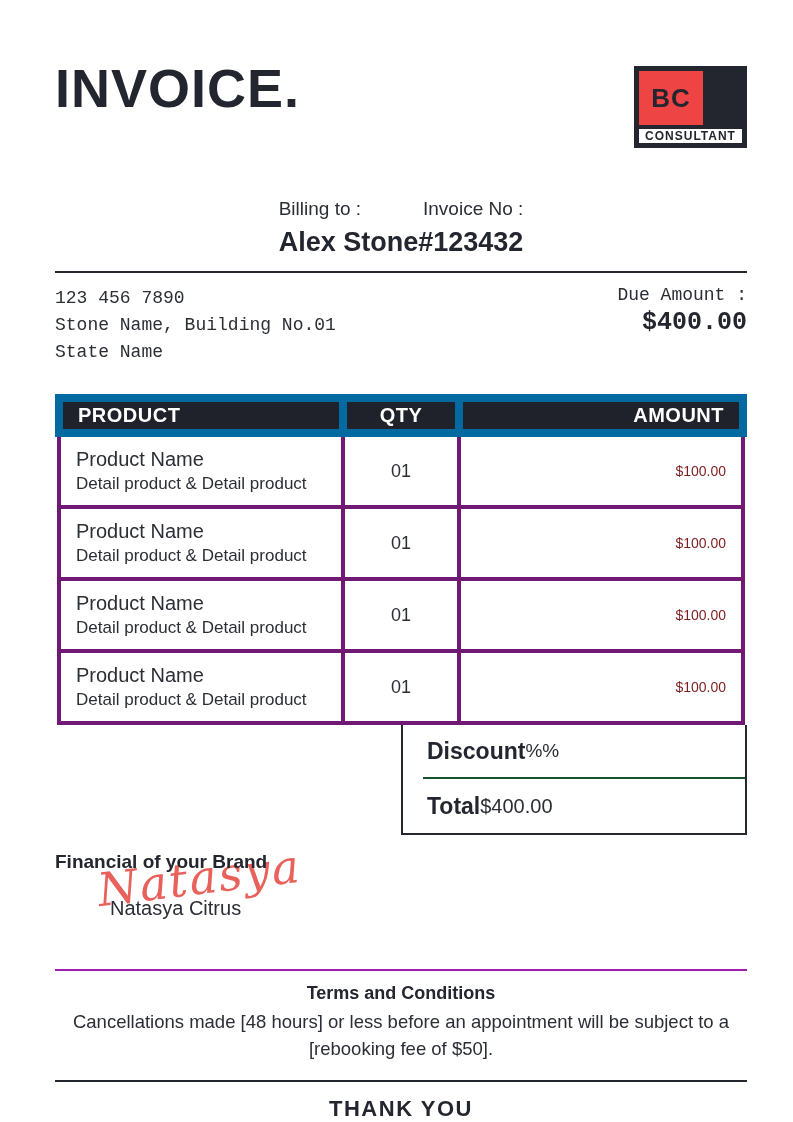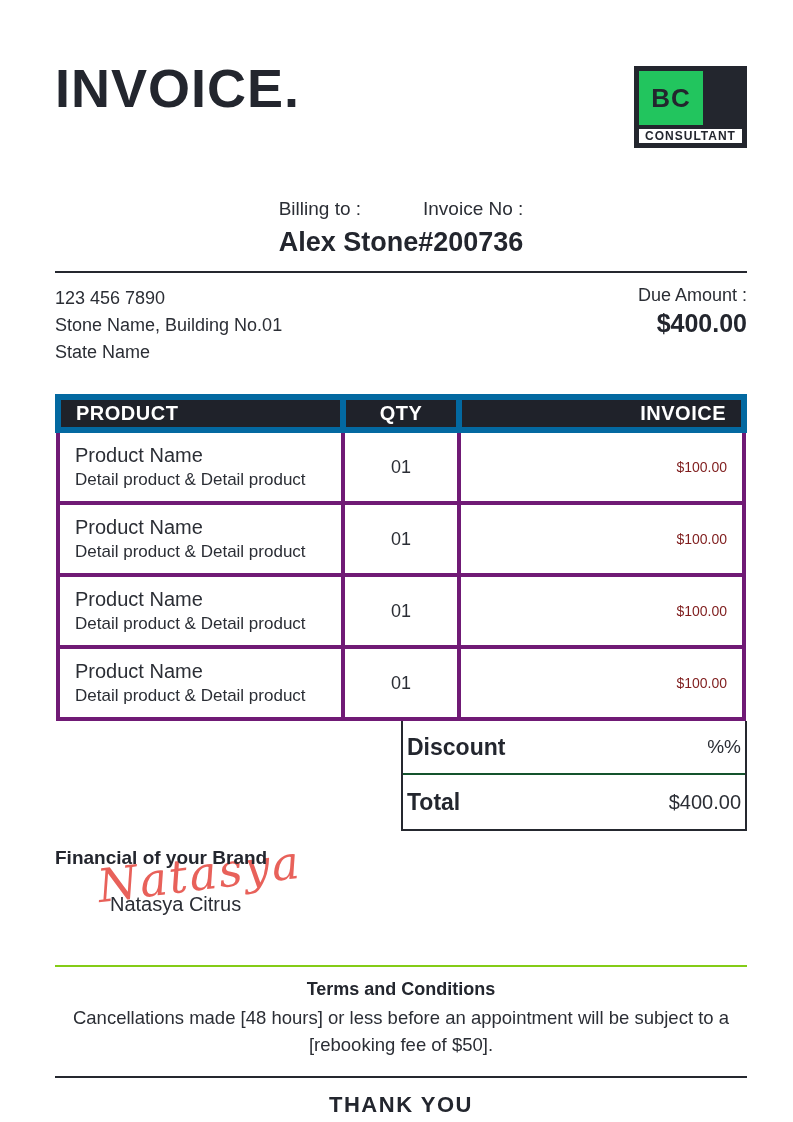--- a/index.html
+++ b/index.html
@@ -19,86 +19,86 @@
     font-size: 54px; font-weight: 800; letter-spacing: 1px;
     color: #23262e; line-height: 1.05;
   }
   .logo {
     width: 113px; height: 82px; background: #23262e;
     padding: 5px; display: flex; flex-direction: column; gap: 4px;
     margin-top: 6px;
   }
   .logo-top { flex: 1; display: flex; }
   .logo-initials-box {
-    width: 62%; background: #22c55e; display: flex; align-items: center; justify-content: center;
+    width: 62%; background: #ef4444; display: flex; align-items: center; justify-content: center;
   }
   .logo-initials { font-size: 26px; font-weight: 700; color: #23262e; letter-spacing: 1px; }
   .logo-bottom {
     height: 14px; background: #ffffff; display: flex; align-items: center; justify-content: center;
   }
   .logo-name { font-size: 12px; font-weight: 700; color: #23262e; letter-spacing: 1px; }
 
   
   .billing-section { margin-top: 50px; }
   .billing-row { display: flex; justify-content: center; align-items: flex-end; }
   .billing-label { font-size: 19px; color: #2b2e35; margin-bottom: 7px; }
   .billing-name { font-size: 27px; font-weight: 700; color: #23262e; }
   .meta-right { text-align: right; }
   .meta-label { font-size: 19px; color: #2b2e35; margin-bottom: 7px; }
   .meta-value { font-size: 27px; font-weight: 700; color: #23262e; }
   .divider { border: none; border-top: 2px solid #25282f; margin-top: 13px; }
-  .contact-row { display: flex; justify-content: space-between; margin-top: 12px; }
+  .contact-row { display: flex; justify-content: space-between; margin-top: 12px; font-family: Liberation Mono, monospace; }
   .contact-left { font-size: 18px; line-height: 27px; color: #2b2e35; }
   .due-right { text-align: right; }
   .due-label { font-size: 18px; color: #2b2e35; margin-bottom: 3px; }
   .due-value { font-size: 25px; font-weight: 700; color: #23262e; }
 
   
   table.items {
     width: 100%; border-collapse: collapse; margin-top: 28px;
     border: 2px solid #25282f;
   }
   table.items th {
     background: #1f222a; color: #ffffff; font-size: 20px; font-weight: 700;
-    letter-spacing: 0.5px; padding: 2px 15px; border: 6px solid #0369a1;
+    letter-spacing: 0.5px; padding: 2px 15px; border: 8px solid #0369a1;
   }
   th.col-product { text-align: left; width: 41.5%; }
   th.col-qty { text-align: center; width: 17%; }
   th.col-amount { text-align: right; width: 41.5%; }
   table.items td { border: 4px solid #701a75; padding: 11px 15px; height: 68px; }
   .product-name { font-size: 20px; color: #2b2e35; }
   .product-detail { font-size: 17px; color: #2b2e35; margin-top: 3px; }
   td.cell-qty { text-align: center; font-size: 18px; color: #2b2e35; }
   td.cell-amount { text-align: right; font-size: 14px; color: #7f1d1d; }
 
   
   .totals-box { width: 50%; margin-left: auto; border: 2px solid #25282f; border-top: none; }
   .totals-row {
-    display: flex; justify-content: space-between; align-items: center;
-    padding: 12px 4px; height: 52px;
+    display: flex; align-items: center;
+    padding: 12px 4px; height: 52px; margin-left: 20px;
   }
   .totals-row + .totals-row { border-top: 2px solid #14532d; height: 56px; }
   .totals-label { font-size: 23px; font-weight: 700; color: #23262e; }
   .totals-value { font-size: 19px; color: #2b2e35; }
   .totals-value-total { font-size: 20px; color: #2b2e35; }
 
   
   .signature-block { position: relative; margin-top: 16px; height: 86px; }
   .sig-heading { font-size: 19px; font-weight: 700; color: #23262e; position: relative; z-index: 2; }
   .sig-script {
     position: absolute; top: 0px; left: 42px; z-index: 1;
     font-family: "DejaVu Serif", serif; font-style: italic;
     font-size: 46px; color: #e8615a; transform: rotate(-7deg);
     letter-spacing: 2px;
   }
   .sig-name { position: absolute; top: 46px; left: 55px; z-index: 2; font-size: 20px; color: #2b2e35; }
 
   
   .terms-section {
-    margin-top: 32px; border-top: 2px solid #84cc16; border-bottom: 2px solid #25282f;
+    margin-top: 32px; border-top: 2px solid #a21caf; border-bottom: 2px solid #25282f;
     padding: 12px 0 18px; text-align: center;
   }
   .terms-title { font-size: 18px; font-weight: 700; color: #23262e; margin-bottom: 4px; }
   .terms-body { font-size: 18.5px; line-height: 27px; color: #2b2e35; max-width: 680px; margin: 0 auto; }
   .thank-you {
     margin-top: 14px; text-align: center; font-size: 22px; font-weight: 700;
     letter-spacing: 1.5px; color: #23262e;
   }
 </style>
 </head>
@@ -121,21 +121,21 @@
   </div>
 
   <div class="billing-section">
     <div class="billing-row">
       <div>
         <div class="billing-label">Billing to :</div>
         <div class="billing-name">Alex Stone</div>
       </div>
       <div class="meta-right">
         <div class="meta-label">Invoice No :</div>
-        <div class="meta-value">#200736</div>
+        <div class="meta-value">#123432</div>
       </div>
     </div>
     <hr class="divider">
     <div class="contact-row">
       <div class="contact-left">
         <div>123 456 7890</div>
         <div>Stone Name, Building No.01</div>
         <div>State Name</div>
       </div>
       <div class="due-right">
@@ -143,21 +143,21 @@
         <div class="due-value">$400.00</div>
       </div>
     </div>
   </div>
 
   <table class="items">
     <thead>
       <tr>
         <th class="col-product">PRODUCT</th>
         <th class="col-qty">QTY</th>
-        <th class="col-amount">INVOICE</th>
+        <th class="col-amount">AMOUNT</th>
       </tr>
     </thead>
     <tbody>
       <tr>
         <td>
           <div class="product-name">Product Name</div>
           <div class="product-detail">Detail product &amp; Detail product</div>
         </td>
         <td class="cell-qty">01</td>
         <td class="cell-amount">$100.00</td>

